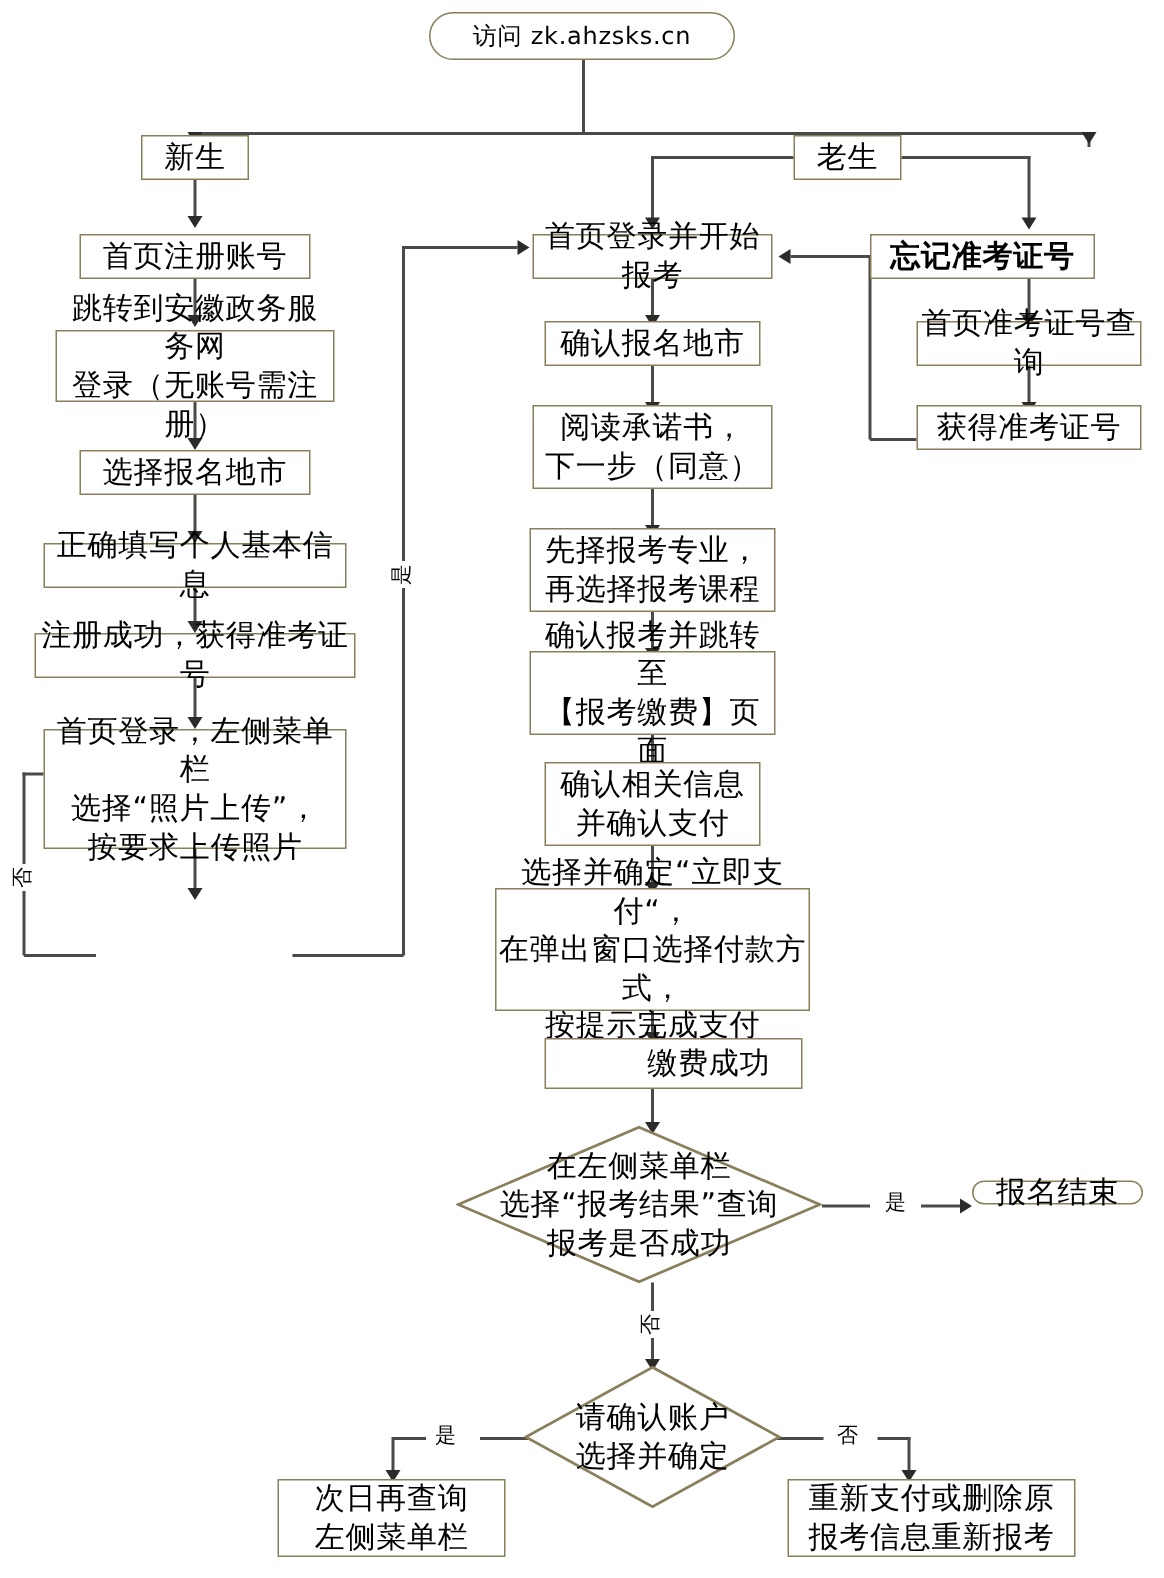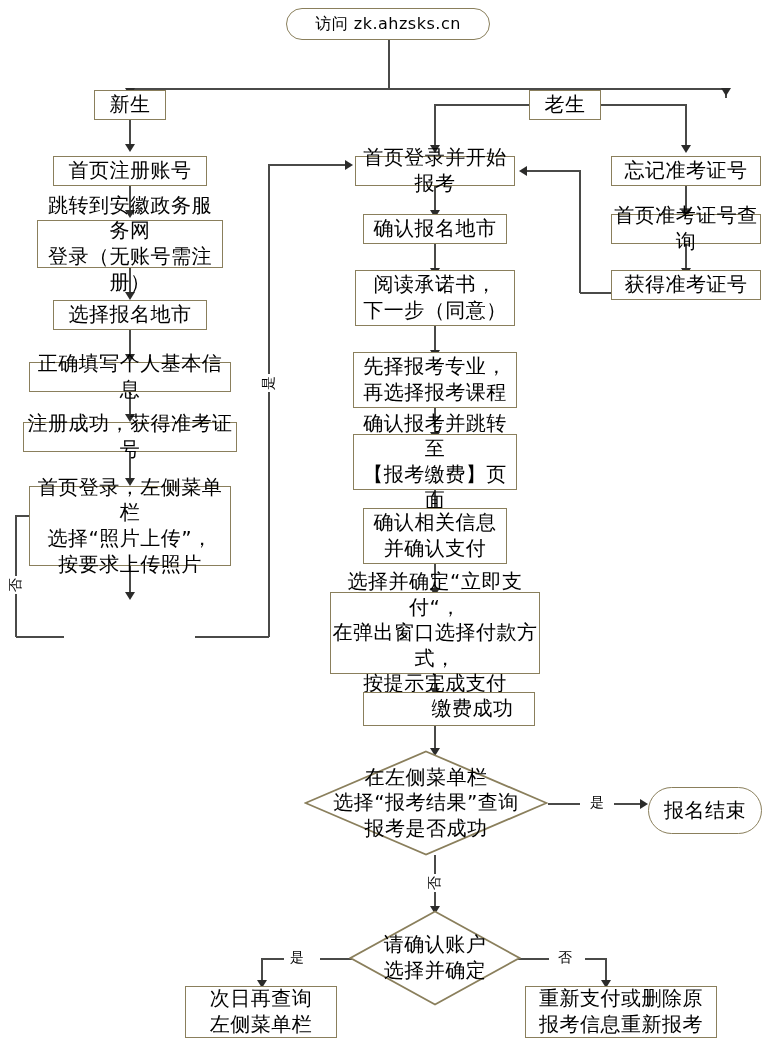--- a/index.html
+++ b/index.html
@@ -153,21 +153,21 @@
 
   <div class="node box" style="left:29px;top:362px;width:202px;height:30px;">正确填写个人基本信息</div>
 
   <div class="node box" style="left:23px;top:422px;width:214px;height:30px;">注册成功，获得准考证号</div>
 
   <div class="node box" style="left:29px;top:486px;width:202px;height:80px;">首页登录，左侧菜单栏
 选择“照片上传”，
 按要求上传照片</div>
 
 
-  <div class="node box" style="left:611px;top:156px;width:150px;height:30px;">忘记准考证号</div>
+  <div class="node box" style="left:580px;top:156px;width:150px;height:30px;font-weight:bold;">忘记准考证号</div>
 
   <div class="node box" style="left:611px;top:214px;width:150px;height:30px;">首页准考证号查询</div>
 
   <div class="node box" style="left:611px;top:270px;width:150px;height:30px;">获得准考证号</div>
 
   <div class="node box" style="left:363px;top:214px;width:144px;height:30px;">确认报名地市</div>
 
   <div class="node box" style="left:355px;top:156px;width:160px;height:30px;">首页登录并开始报考</div>
 
   <div class="node box" style="left:355px;top:270px;width:160px;height:56px;">阅读承诺书，
@@ -190,21 +190,21 @@
 
   <div class="node diamond" style="left:304px;top:750px;width:244px;height:106px;">
     <svg class="dshape" viewBox="0 0 244 106" preserveAspectRatio="none">
       <polygon points="122,1.5 242.5,53 122,104.5 1.5,53" fill="#ffffff" stroke="#8a7f5c" stroke-width="1.8"></polygon>
     </svg>
     <span class="dlabel">在左侧菜单栏
 选择“报考结果”查询
 报考是否成功</span>
   </div>
 
-  <div class="node term" style="left:648px;top:787px;width:114px;height:47px;">报名结束</div>
+  <div class="node term" style="left:648px;top:787px;width:114px;height:16px;">报名结束</div>
 
   <div class="node diamond" style="left:349px;top:910px;width:172px;height:96px;">
     <svg class="dshape" viewBox="0 0 172 96" preserveAspectRatio="none">
       <polygon points="86,1.5 170.5,48 86,94.5 1.5,48" fill="#ffffff" stroke="#8a7f5c" stroke-width="1.8"></polygon>
     </svg>
     <span class="dlabel">请确认账户
 选择并确定</span>
   </div>
 
   <div class="node box" style="left:185px;top:986px;width:152px;height:52px;">次日再查询

